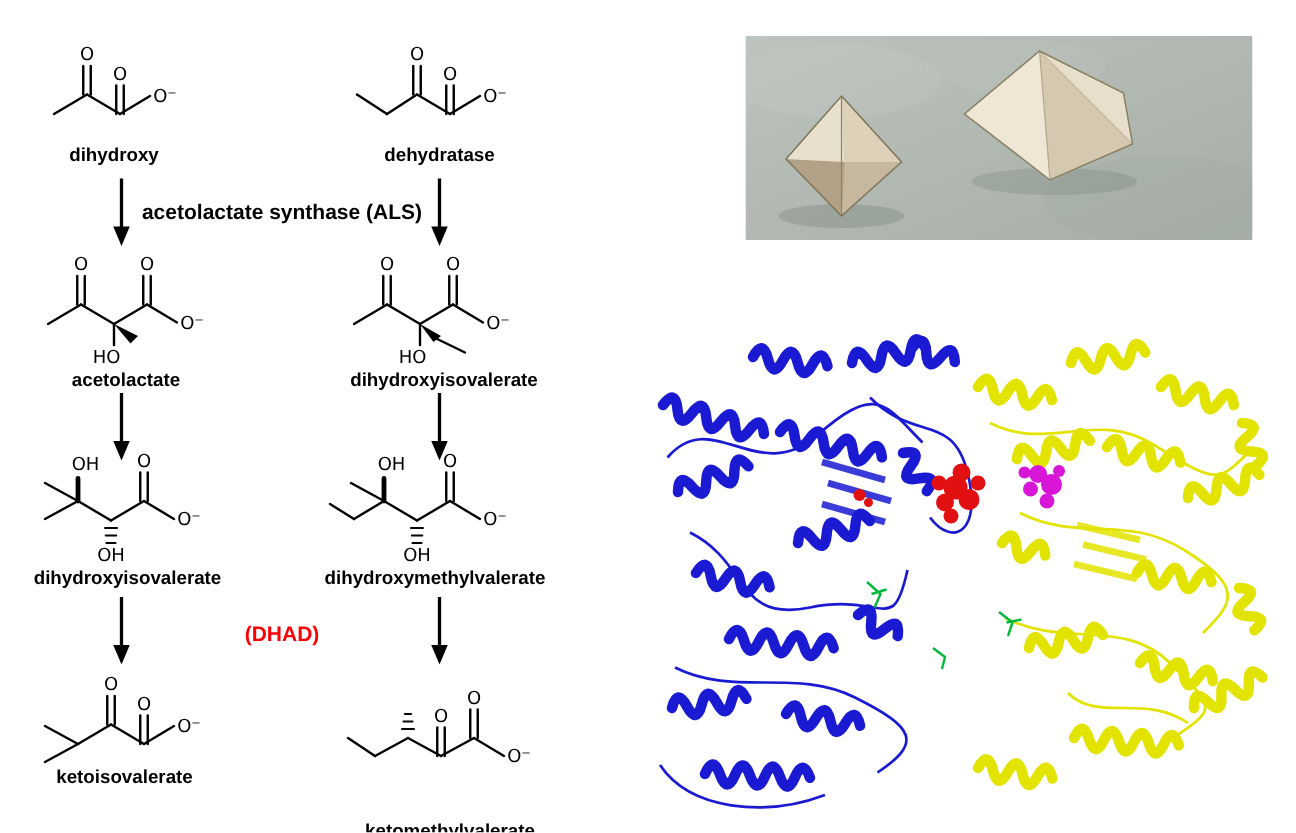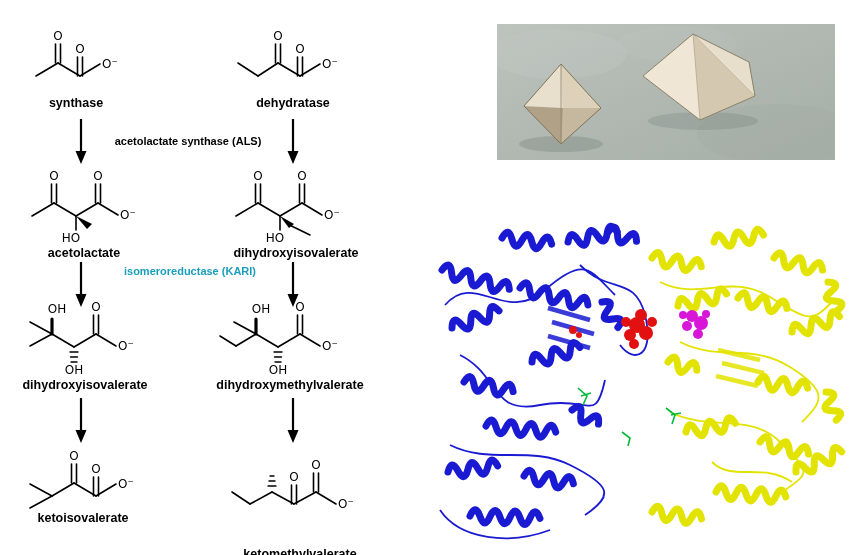--- a/index.html
+++ b/index.html
@@ -6,21 +6,21 @@
   html,body { background:#ffffff; }
   .canvas { position:relative; width:864px; height:555px; background:#ffffff; overflow:hidden;
             font-family:"Liberation Sans", sans-serif; }
   .mol { position:absolute; }
   .mol line { stroke:#000; stroke-width:1.6; stroke-linecap:round; }
   .mol line.bold-bond { stroke-width:3.2; }
   .mol line.hash { stroke-width:1.4; }
   .mol polygon { fill:#000; stroke:none; }
   .mol text { font-family:"DejaVu Sans", sans-serif; font-size:12px; fill:#000; text-anchor:middle; }
   .mol-label { position:absolute; text-align:center; font-weight:700; font-size:12.5px; color:#000; }
-  .enzyme-label { position:absolute; text-align:center; font-weight:700; font-size:11px; line-height:16px; white-space:nowrap; }
+  .enzyme-label { position:absolute; text-align:center; font-weight:700; font-size:14px; line-height:16px; white-space:nowrap; }
   .enzyme-als  { color:var(--enzyme-als,#000000); }
   .enzyme-kari { color:var(--enzyme-kari,#1b9ebd); }
   .enzyme-dhad { color:var(--enzyme-dhad,#fb0007); }
   .rx-arrow { position:absolute; }
   .rx-arrow line { stroke:#000; stroke-width:2.2; }
   .rx-arrow polygon { fill:#000; }
   .panel { position:absolute; }
   .h-blue   { stroke:var(--protein-blue,#1a1ad2);   stroke-width:7; fill:none; stroke-linecap:round; }
   .h-yellow { stroke:var(--protein-yellow,#e3e300); stroke-width:7; fill:none; stroke-linecap:round; }
   .lp-blue   { stroke:var(--protein-blue,#1a1ad2);   stroke-width:1.8; fill:none; }
@@ -62,21 +62,21 @@
         <line x1="48" y1="45" x2="70" y2="58"></line>
         <line x1="67.5" y1="58" x2="67.5" y2="39"></line>
           <line x1="72.5" y1="58" x2="72.5" y2="39"></line>
         <line x1="70" y1="58" x2="90" y2="46"></line>
       </g>
       <text x="48" y="22">O</text>
       <text x="70" y="35">O</text>
       <text x="100" y="50">O⁻</text>
     </svg>
 
-    <div class="mol-label" style="left:16px;top:96px;width:120px">synthase</div>
+    <div class="mol-label" style="left:16px;top:96px;width:120px">dihydroxy</div>
     <div class="mol-label" style="left:218px;top:96px;width:150px">dehydratase</div>
 
     <svg class="rx-arrow" style="left:73px;top:118px" width="16" height="46" viewBox="0 0 16 46">
       <line x1="8" y1="1" x2="8" y2="34"></line>
         <polygon points="8,46 2.5,33 13.5,33"></polygon>
     </svg>
     <svg class="rx-arrow" style="left:285px;top:118px" width="16" height="46" viewBox="0 0 16 46">
       <line x1="8" y1="1" x2="8" y2="34"></line>
         <polygon points="8,46 2.5,33 13.5,33"></polygon>
     </svg>
@@ -126,21 +126,20 @@
 
     <svg class="rx-arrow" style="left:73px;top:261px" width="16" height="46" viewBox="0 0 16 46">
       <line x1="8" y1="1" x2="8" y2="34"></line>
         <polygon points="8,46 2.5,33 13.5,33"></polygon>
     </svg>
     <svg class="rx-arrow" style="left:285px;top:261px" width="16" height="46" viewBox="0 0 16 46">
       <line x1="8" y1="1" x2="8" y2="34"></line>
         <polygon points="8,46 2.5,33 13.5,33"></polygon>
     </svg>
     <div class="enzyme-label enzyme-kari" style="left:92px;top:263px;width:196px">
-      <div>isomeroreductase (KARI)</div>
     </div>
 
     <svg class="mol" style="left:20px;top:296px" width="130" height="84" viewBox="0 0 130 84">
       <g>
         <line x1="10" y1="26" x2="32" y2="38"></line>
         <line x1="10" y1="50" x2="32" y2="38"></line>
         <line class="bold-bond" x1="32" y1="38" x2="32" y2="23"></line>
         <line x1="32" y1="38" x2="54" y2="51"></line>
         <line class="hash" x1="50" y1="56" x2="58" y2="56"></line>
         <line class="hash" x1="50.5" y1="61" x2="57.5" y2="61"></line>
@@ -182,20 +181,21 @@
 
     <svg class="rx-arrow" style="left:73px;top:397px" width="16" height="46" viewBox="0 0 16 46">
       <line x1="8" y1="1" x2="8" y2="34"></line>
         <polygon points="8,46 2.5,33 13.5,33"></polygon>
     </svg>
     <svg class="rx-arrow" style="left:285px;top:397px" width="16" height="46" viewBox="0 0 16 46">
       <line x1="8" y1="1" x2="8" y2="34"></line>
         <polygon points="8,46 2.5,33 13.5,33"></polygon>
     </svg>
     <div class="enzyme-label enzyme-dhad" style="left:90px;top:414px;width:196px">
+      <div>(DHAD)</div>
     </div>
 
     <svg class="mol" style="left:22px;top:446px" width="122" height="82" viewBox="0 0 122 82">
       <g>
         <line x1="8" y1="38" x2="30" y2="50"></line>
         <line x1="8" y1="62" x2="30" y2="50"></line>
         <line x1="30" y1="50" x2="52" y2="37"></line>
         <line x1="49.5" y1="37" x2="49.5" y2="18"></line>
           <line x1="54.5" y1="37" x2="54.5" y2="18"></line>
         <line x1="52" y1="37" x2="74" y2="50"></line>

